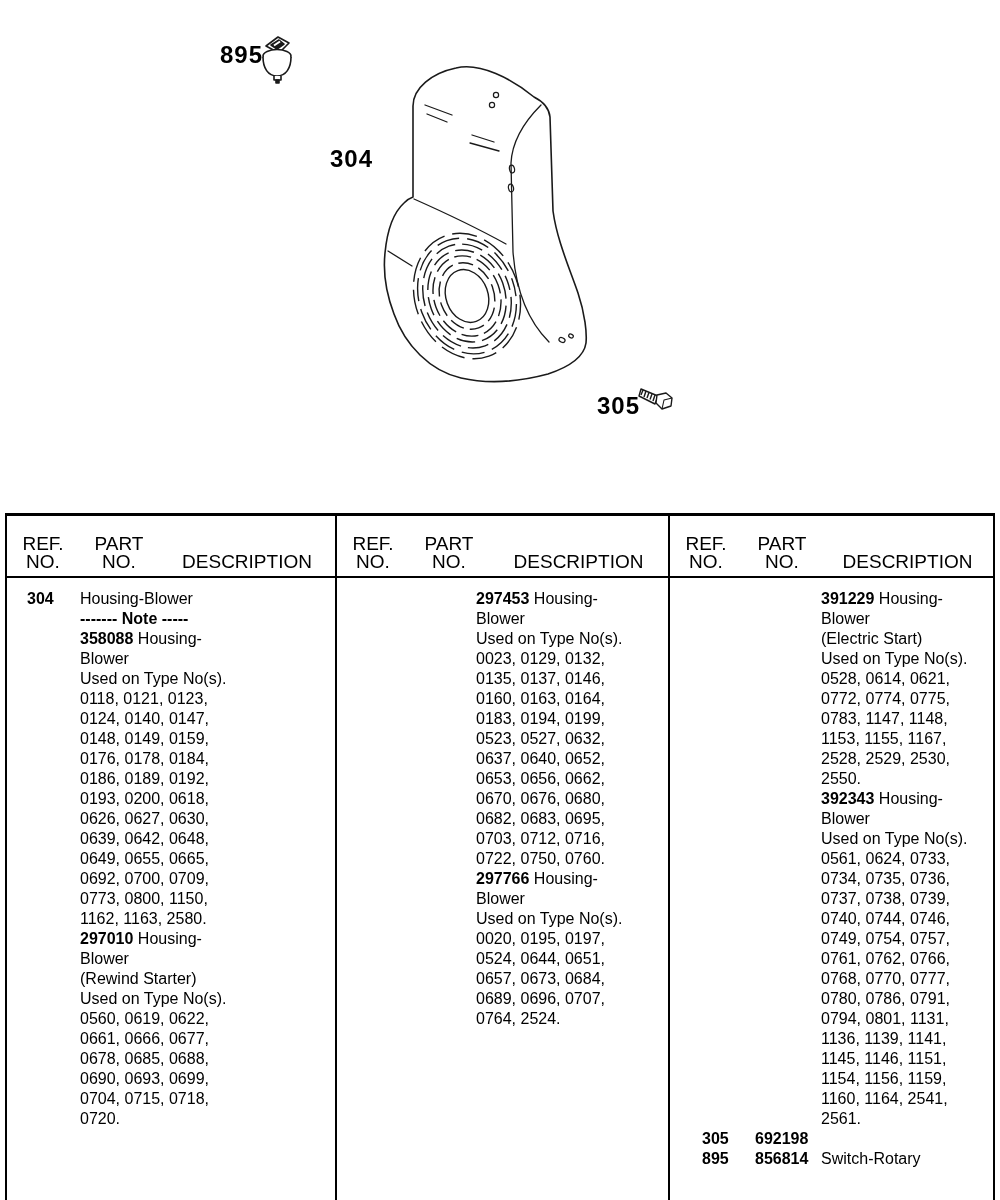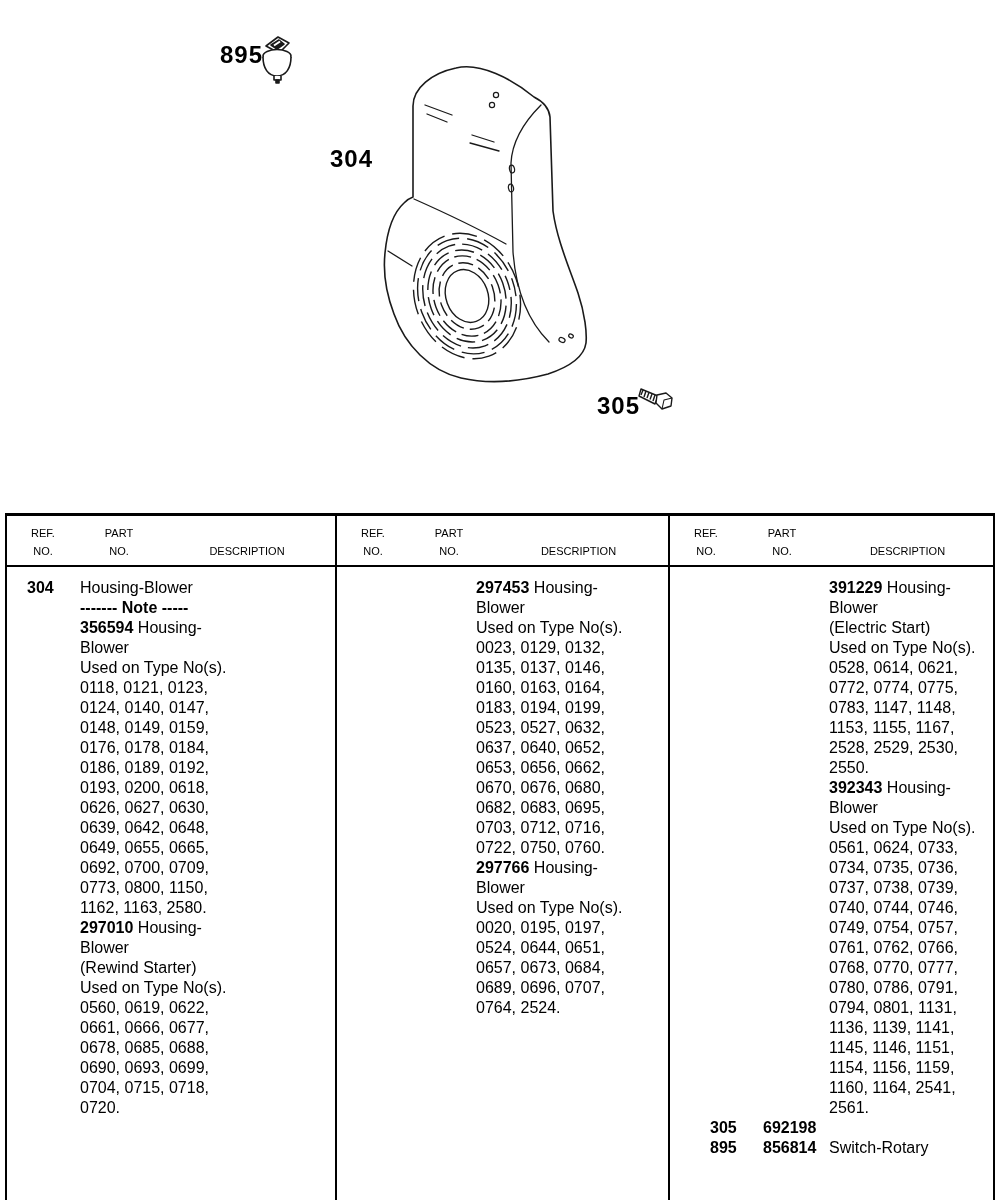--- a/index.html
+++ b/index.html
@@ -22,24 +22,24 @@
   .parts-table{
     position:absolute;left:5px;top:513px;width:990px;bottom:0;
     border-top:3px solid #000;border-left:2px solid #000;border-right:2px solid #000;
     display:grid;grid-template-columns:330px 333px 1fr;box-sizing:border-box;
   }
   .col{border-right:2px solid #000;box-sizing:border-box;}
   .col:last-child{border-right:none;}
   .col-header{
     height:41px;border-bottom:2px solid #000;box-sizing:content-box;
     display:grid;grid-template-columns:72px 80px 1fr;
-    padding-top:8px;font-size:11px;line-height:18px;text-align:center;
+    padding-top:19px;font-size:19px;line-height:18px;text-align:center;
   }
   .col-body{padding:11px 0 0 20px;font-size:16px;line-height:20px;}
-  .col:nth-child(3) .col-body{padding-left:40px;}
+  .col:nth-child(3) .col-body{padding-left:32px;}
   .entry{display:grid;grid-template-columns:53px 66px 1fr;}
   .cell{white-space:nowrap;}
   .ref-no,.part-no{font-weight:bold;}
   .line{white-space:nowrap;}
   b{font-weight:bold;text-align:center;}
   svg{display:block;}
 </style>
 </head>
 <body>
 
@@ -125,21 +125,21 @@
         <div>&nbsp;</div>
           <div>DESCRIPTION</div>
       </div>
     </div>
     <div class="col-body">
         <div class="entry">
           <div class="cell ref-no">304</div>
           <div class="cell desc">
             <div class="line">Housing-Blower</div>
             <div class="line"><b>------- Note -----</b></div>
-            <div class="line"><b>356594</b> Housing-</div>
+            <div class="line"><b>358088</b> Housing-</div>
             <div class="line">Blower</div>
             <div class="line">Used on Type No(s).</div>
             <div class="line">0118, 0121, 0123,</div>
             <div class="line">0124, 0140, 0147,</div>
             <div class="line">0148, 0149, 0159,</div>
             <div class="line">0176, 0178, 0184,</div>
             <div class="line">0186, 0189, 0192,</div>
             <div class="line">0193, 0200, 0618,</div>
             <div class="line">0626, 0627, 0630,</div>
             <div class="line">0639, 0642, 0648,</div>

